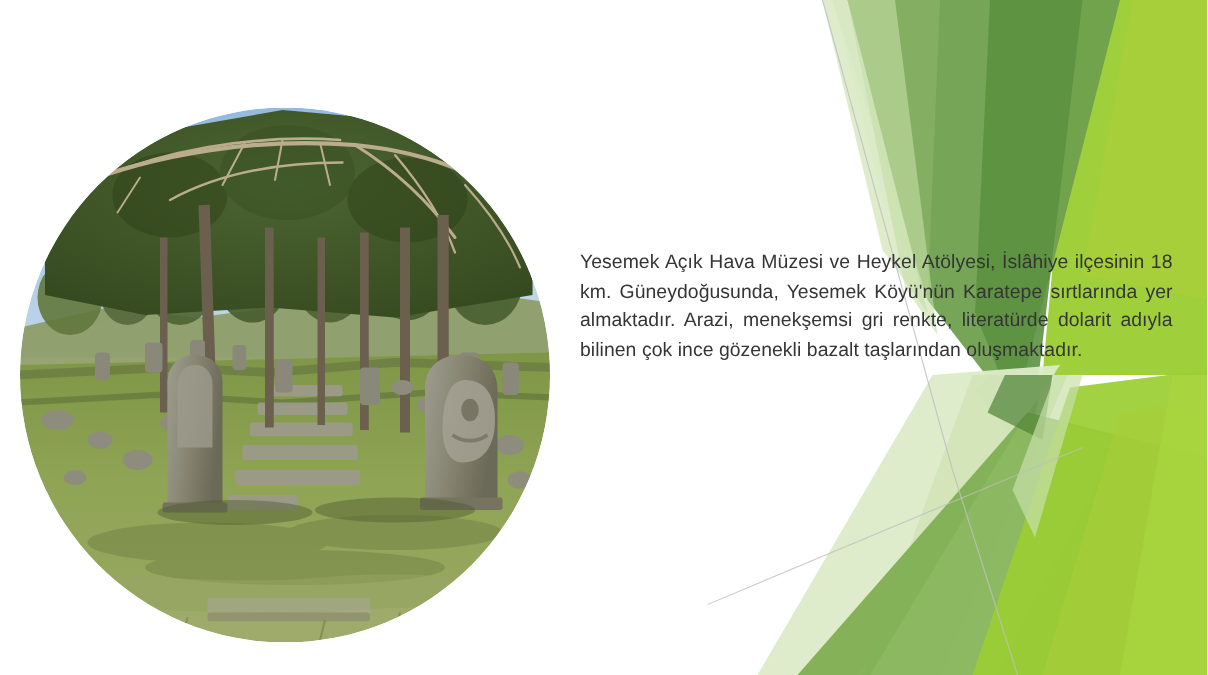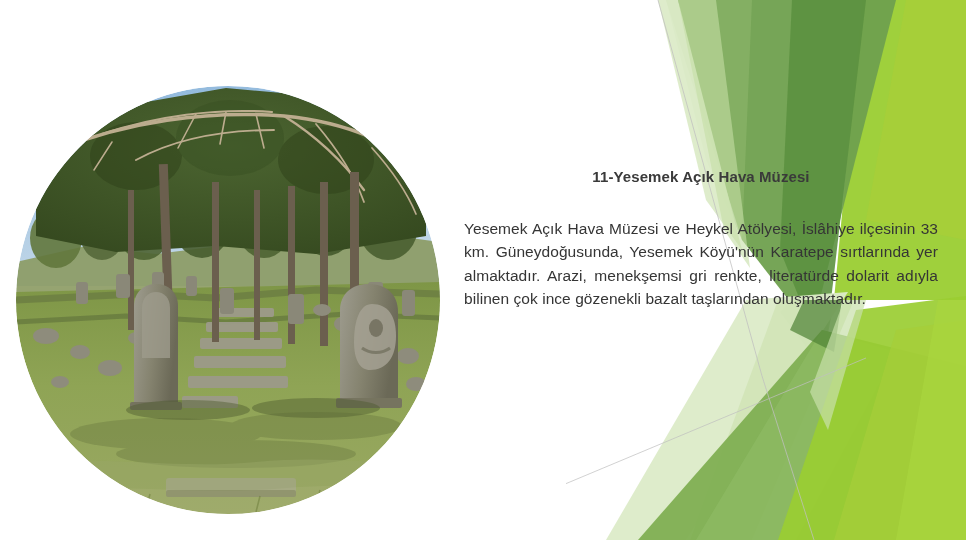--- a/index.html
+++ b/index.html
@@ -281,17 +281,16 @@
             <path d="M300,420 L304,404"></path>
             <path d="M340,424 L344,406"></path>
           <path d="M380,418 L384,402"></path>
             <path d="M240,426 L244,410"></path>
         </g>
       </svg>
     </div>
   </div>
 
   <div id="text-block">
-    <h1 id="slide-title">11-Yesemek Açık Hava Müzesi</h1>
-    <p id="body-paragraph">Yesemek Açık Hava Müzesi ve Heykel Atölyesi, İslâhiye ilçesinin 33 km. Güneydoğusunda, Yesemek Köyü'nün Karatepe sırtlarında yer almaktadır. Arazi, menekşemsi gri renkte, literatürde dolarit adıyla bilinen çok ince gözenekli bazalt taşlarından oluşmaktadır.</p>
+    <p id="body-paragraph">Yesemek Açık Hava Müzesi ve Heykel Atölyesi, İslâhiye ilçesinin 18 km. Güneydoğusunda, Yesemek Köyü'nün Karatepe sırtlarında yer almaktadır. Arazi, menekşemsi gri renkte, literatürde dolarit adıyla bilinen çok ince gözenekli bazalt taşlarından oluşmaktadır.</p>
   </div>
 
 </div>
 
 </body></html>

